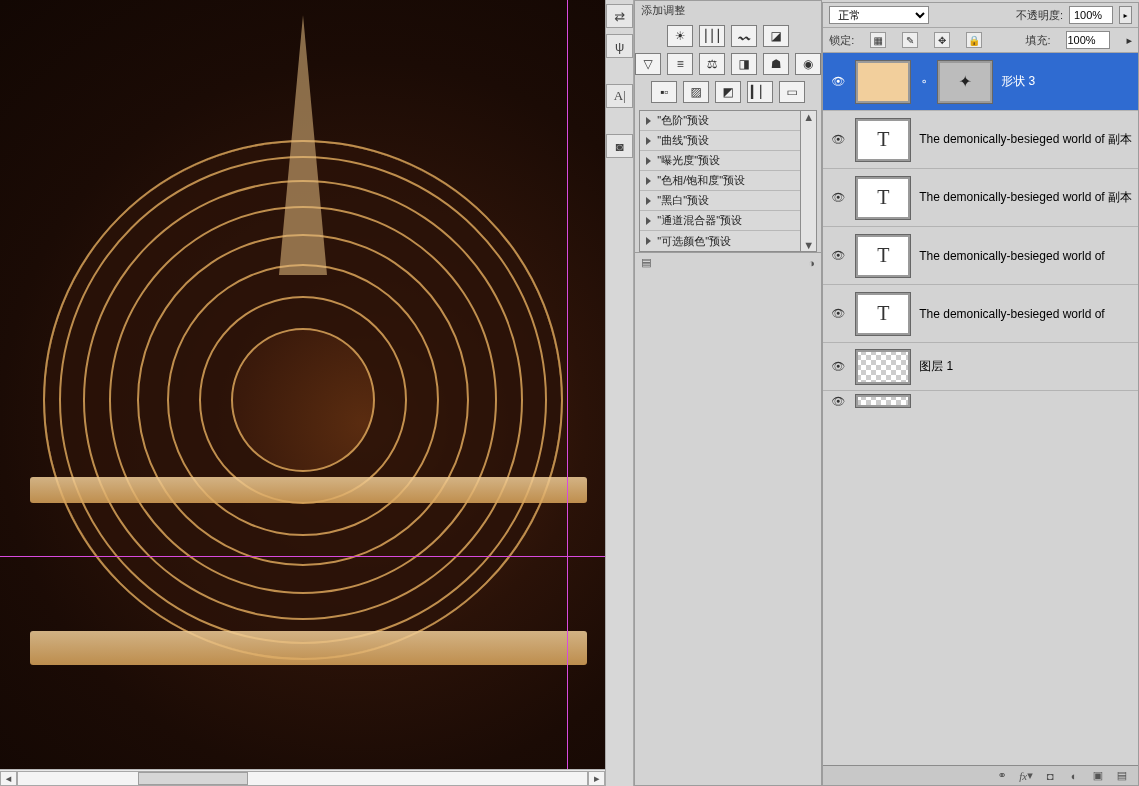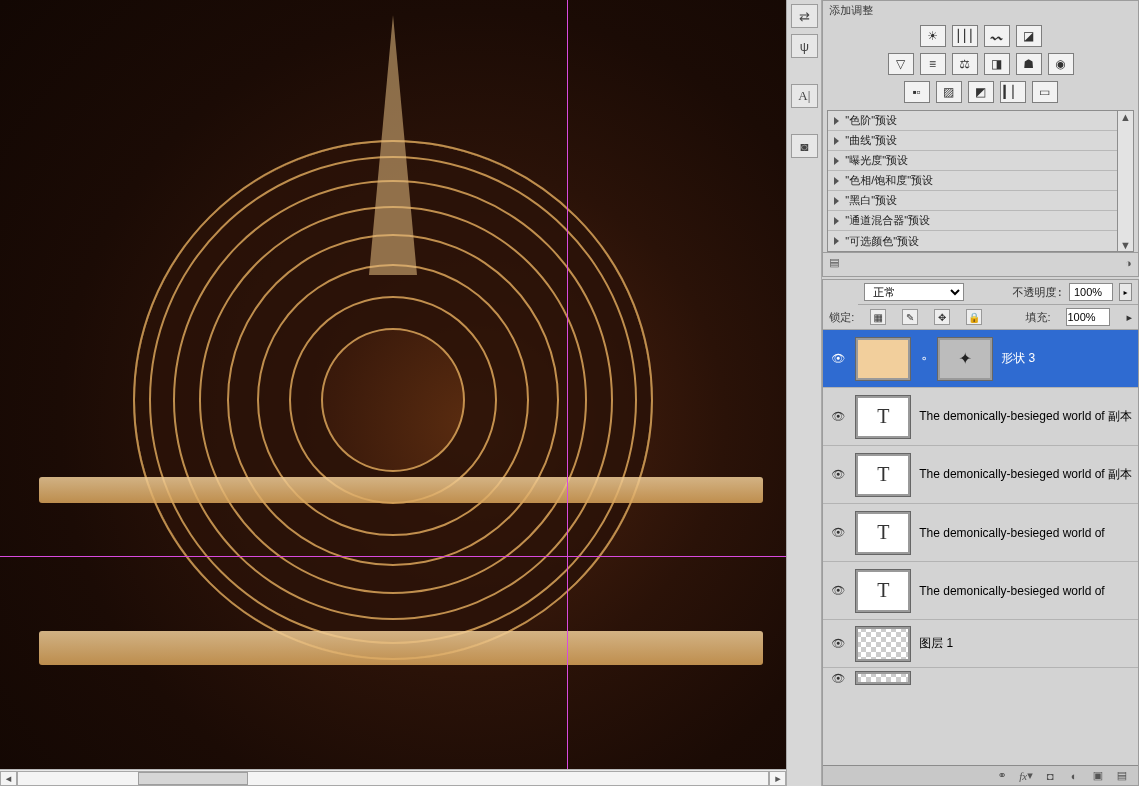--- a/index.html
+++ b/index.html
@@ -50,21 +50,21 @@
 .hscroll .btn { width: 17px; height: 15px; background: #f4f4f4; border: 1px solid #a8a8a8; display: flex; align-items: center; justify-content: center; color: #555; }
 .hscroll .track { flex: 1; height: 15px; background: #f4f4f4; border: 1px solid #a8a8a8; position: relative; }
 .hscroll .thumb { position: absolute; left: 120px; width: 110px; top: 0; bottom: 0; background: #d6d6d6; border: 1px solid #9e9e9e; }
 
 
 .toolstrip { width: 36px; background: #d7d7d7; border-left: 1px solid #a9a9a9; border-right: 1px solid #a9a9a9; display: flex; flex-direction: column; align-items: center; padding-top: 4px; gap: 6px; }
 .toolstrip .tbtn { width: 27px; height: 24px; background: #e7e7e7; border: 1px solid #9c9c9c; display: flex; align-items: center; justify-content: center; color: #444; font-size: 13px; }
 .toolstrip .spacer { height: 14px; }
 
 
-.right { flex: 1 1 auto; display: flex; flex-direction: column; background: #d3d3d3; }
+.right { flex: 1 1 auto; display: flex; flex-direction: row; background: #d3d3d3; }
 
 .panel { border: 1px solid #9c9c9c; background: #d3d3d3; }
 .panel + .panel { margin-top: 2px; }
 
 .adj { padding: 2px 0 4px 0; }
 .adj-title { font-size: 11px; color: #3a3a3a; padding: 0 6px 4px 6px; }
 .adj-row { display: flex; gap: 6px; justify-content: center; padding: 3px 0; }
 .adj-row .ic { width: 26px; height: 22px; background: #f2f2f2; border: 1px solid #7e7e7e; display: flex; align-items: center; justify-content: center; font-size: 12px; color: #333; }
 
 .presets { display: flex; }
@@ -72,27 +72,27 @@
 .preset-row { height: 20px; border-bottom: 1px solid #b8b8b8; display: flex; align-items: center; padding: 0 6px; gap: 6px; color: #222; }
 .preset-row .tri { width: 0; height: 0; border-top: 4px solid transparent; border-bottom: 4px solid transparent; border-left: 5px solid #555; }
 .presets-scroll { width: 16px; border: 1px solid #8d8d8d; border-left: none; background: #e3e3e3; display: flex; flex-direction: column; justify-content: space-between; align-items: center; font-size: 9px; color: #555; }
 .adj-foot { height: 20px; border-top: 1px solid #9c9c9c; display: flex; align-items: center; justify-content: space-between; padding: 0 6px; color: #555; }
 
 
 .tabs { display: flex; background: #bdbdbd; border-bottom: 1px solid #8a8a8a; }
 .tabs .tab { padding: 3px 10px; color: #333; border-right: 1px solid #8a8a8a; }
 .tabs .tab.active { background: #d3d3d3; }
 
-.layer-opts { display: flex; align-items: center; padding: 3px 6px; gap: 6px; border-bottom: 1px solid #a7a7a7; margin-left: 35px; }
+.layer-opts { display: flex; align-items: center; padding: 3px 6px; gap: 6px; border-bottom: 1px solid #a7a7a7; }
 .layer-opts select, .layer-opts input[type=text] { height: 18px; border: 1px solid #8a8a8a; background: #fff; font-size: 11px; padding: 0 4px; }
 .layer-opts select { width: 100px; }
 .layer-opts .numbox { width: 44px; }
 .layer-opts .step { width: 13px; height: 18px; border: 1px solid #8a8a8a; background: #e8e8e8; display: flex; align-items: center; justify-content: center; font-size: 8px; }
 .layer-opts .spacer { flex: 1; }
-.layer-opts .lbl { color: #333; font-family: Liberation Mono, monospace; }
+.layer-opts .lbl { color: #333; }
 
 .lock-row { display: flex; align-items: center; padding: 3px 6px; gap: 16px; border-bottom: 1px solid #a7a7a7; color: #333; }
 .lock-row .lk { width: 16px; height: 16px; border: 1px solid #999; background: #eee; display: flex; align-items: center; justify-content: center; font-size: 10px; }
 
 .layers { flex: 1; overflow: hidden; background: #d3d3d3; }
 .layer { display: flex; align-items: center; height: 58px; border-bottom: 1px solid #b3b3b3; padding: 0 6px; gap: 8px; }
 .layer.selected { background: #2f6bd1; color: #fff; }
 .eye { width: 18px; height: 18px; display: flex; align-items: center; justify-content: center; color: #333; }
 .layer.selected .eye { color: #fff; }
 .thumb-box { width: 56px; height: 44px; background: #fff; border: 1px solid #666; box-shadow: 0 0 0 2px #9a9a9a inset; display: flex; align-items: center; justify-content: center; font-family: Georgia, serif; font-size: 20px; color: #333; }

